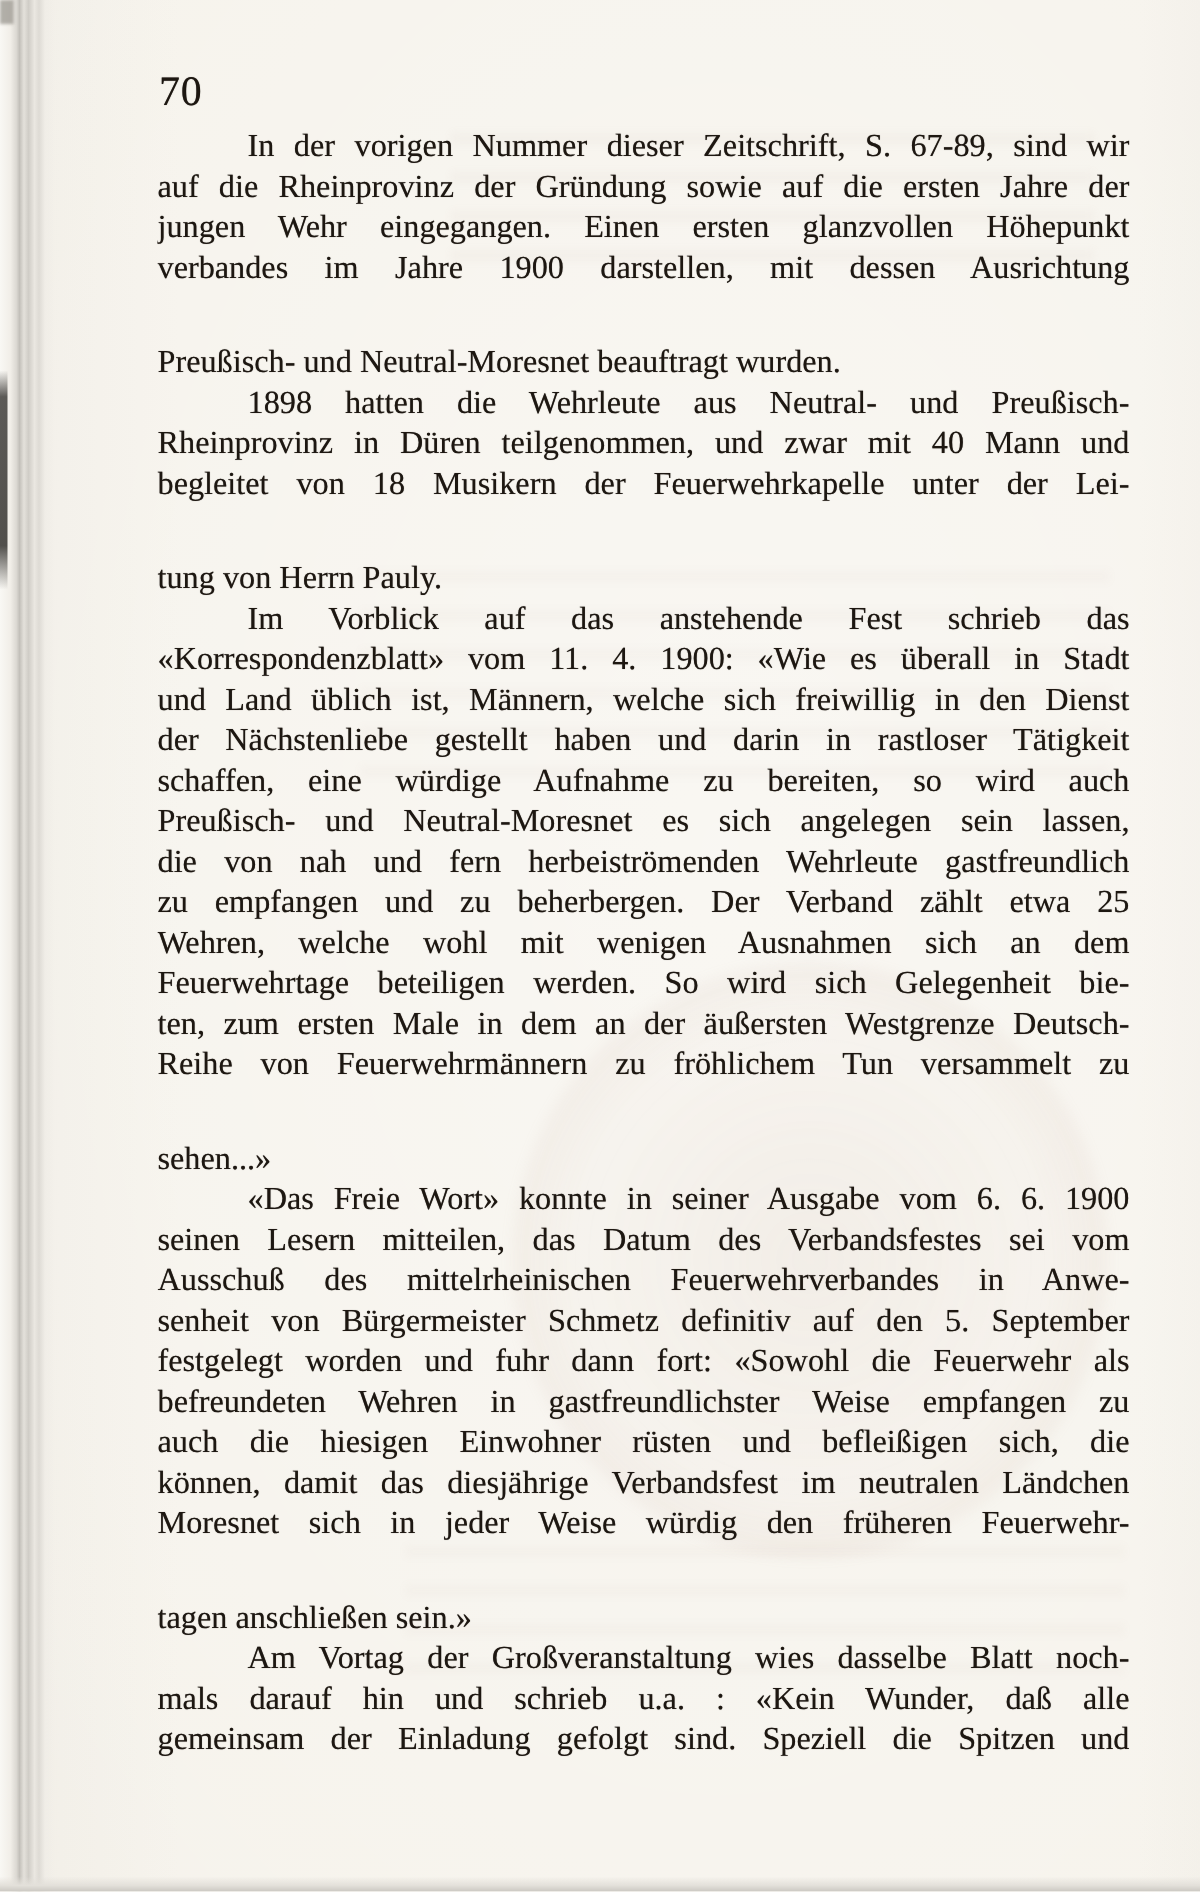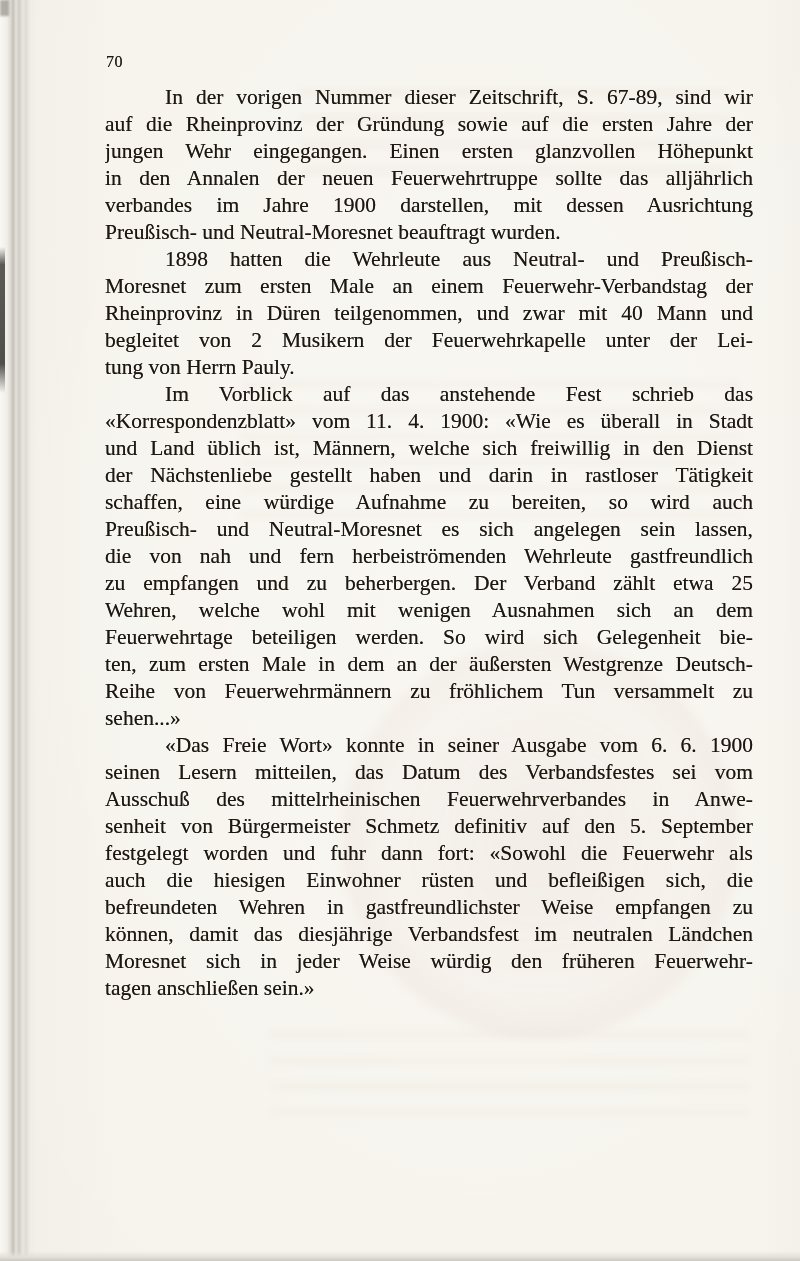--- a/index.html
+++ b/index.html
@@ -78,21 +78,21 @@
   }
 
   .content {
     position: absolute;
     left: 105px; top: 0;
     width: 648px;
   }
   .page-number {
     position: absolute;
     left: 1px; top: 50px;
-    font-size: 16px;
+    font-size: 28px;
     line-height: 24px;
     letter-spacing: 0.5px;
     text-shadow: 0 0 0.5px rgba(25,20,15,0.65);
   }
   .text-block {
     position: absolute;
     left: 0; top: 84px;
     width: 648px;
     font-size: 21.5px;
     text-shadow: 0 0 0.5px rgba(25,20,15,0.65);
@@ -101,21 +101,21 @@
   .line {
     height: 27px;
     line-height: 27px;
     text-align: justify;
     text-align-last: justify;
     overflow: hidden;
     white-space: normal;
     font-family: Liberation Serif, serif;
   }
   .line.first { padding-left: 60px; }
-  .line.no-stretch { text-align-last: left; }
+  .line.no-stretch { text-align-last: left; margin-top: 36px; }
 </style>
 </head>
 <body>
 
 <div class="scan-page">
   <div class="edge-band"></div>
   <div class="edge-dark-sliver"></div>
   <div class="edge-corner-mark"></div>
   <div class="ghost ghost-1"></div>
   <div class="ghost ghost-2"></div>
@@ -123,29 +123,27 @@
   <div class="ghost ghost-4"></div>
   <div class="bottom-edge"></div>
 
   <div class="content">
     <div class="page-number">70</div>
     <div class="text-block" id="text-block">
         <div class="para">
           <div class="line first">In der vorigen Nummer dieser Zeitschrift, S. 67-89, sind wir</div>
           <div class="line">auf die Rheinprovinz der Gründung sowie auf die ersten Jahre der</div>
           <div class="line">jungen Wehr eingegangen. Einen ersten glanzvollen Höhepunkt</div>
-          <div class="line">in den Annalen der neuen Feuerwehrtruppe sollte das alljährlich</div>
           <div class="line">verbandes im Jahre 1900 darstellen, mit dessen Ausrichtung</div>
           <div class="line no-stretch">Preußisch- und Neutral-Moresnet beauftragt wurden.</div>
         </div>
         <div class="para">
           <div class="line first">1898 hatten die Wehrleute aus Neutral- und Preußisch-</div>
-          <div class="line">Moresnet zum ersten Male an einem Feuerwehr-Verbandstag der</div>
           <div class="line">Rheinprovinz in Düren teilgenommen, und zwar mit 40 Mann und</div>
-          <div class="line">begleitet von 2 Musikern der Feuerwehrkapelle unter der Lei-</div>
+          <div class="line">begleitet von 18 Musikern der Feuerwehrkapelle unter der Lei-</div>
           <div class="line no-stretch">tung von Herrn Pauly.</div>
         </div>
         <div class="para">
           <div class="line first">Im Vorblick auf das anstehende Fest schrieb das</div>
           <div class="line">«Korrespondenzblatt» vom 11. 4. 1900: «Wie es überall in Stadt</div>
           <div class="line">und Land üblich ist, Männern, welche sich freiwillig in den Dienst</div>
           <div class="line">der Nächstenliebe gestellt haben und darin in rastloser Tätigkeit</div>
           <div class="line">schaffen, eine würdige Aufnahme zu bereiten, so wird auch</div>
           <div class="line">Preußisch- und Neutral-Moresnet es sich angelegen sein lassen,</div>
           <div class="line">die von nah und fern herbeiströmenden Wehrleute gastfreundlich</div>
@@ -155,21 +153,26 @@
           <div class="line">ten, zum ersten Male in dem an der äußersten Westgrenze Deutsch-</div>
           <div class="line">Reihe von Feuerwehrmännern zu fröhlichem Tun versammelt zu</div>
           <div class="line no-stretch">sehen...»</div>
         </div>
         <div class="para">
           <div class="line first">«Das Freie Wort» konnte in seiner Ausgabe vom 6. 6. 1900</div>
           <div class="line">seinen Lesern mitteilen, das Datum des Verbandsfestes sei vom</div>
           <div class="line">Ausschuß des mittelrheinischen Feuerwehrverbandes in Anwe-</div>
           <div class="line">senheit von Bürgermeister Schmetz definitiv auf den 5. September</div>
           <div class="line">festgelegt worden und fuhr dann fort: «Sowohl die Feuerwehr als</div>
+          <div class="line">befreundeten Wehren in gastfreundlichster Weise empfangen zu</div>
           <div class="line">auch die hiesigen Einwohner rüsten und befleißigen sich, die</div>
-          <div class="line">befreundeten Wehren in gastfreundlichster Weise empfangen zu</div>
           <div class="line">können, damit das diesjährige Verbandsfest im neutralen Ländchen</div>
           <div class="line">Moresnet sich in jeder Weise würdig den früheren Feuerwehr-</div>
           <div class="line no-stretch">tagen anschließen sein.»</div>
+        </div>
+        <div class="para">
+          <div class="line first">Am Vortag der Großveranstaltung wies dasselbe Blatt noch-</div>
+          <div class="line">mals darauf hin und schrieb u.a. : «Kein Wunder, daß alle</div>
+          <div class="line">gemeinsam der Einladung gefolgt sind. Speziell die Spitzen und</div>
         </div>
       </div>
   </div>
 </div>
 
 </body></html>

